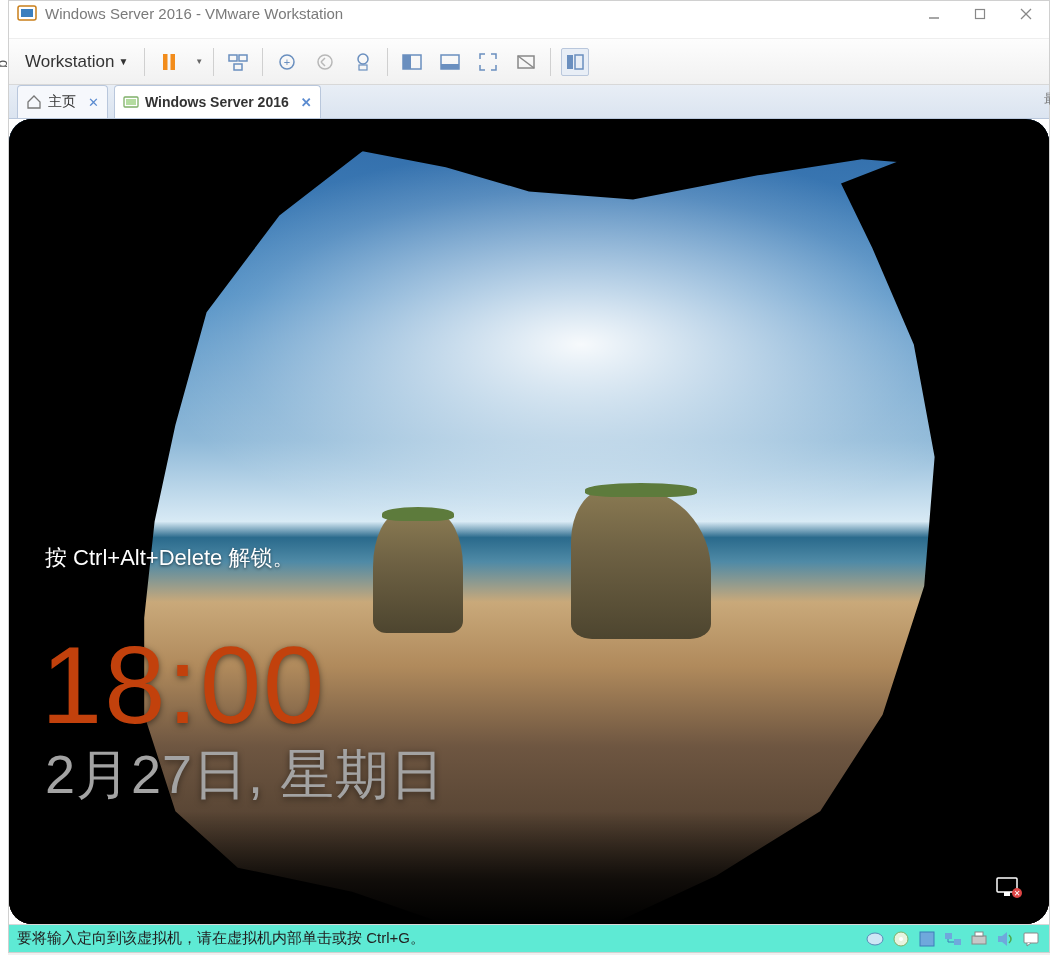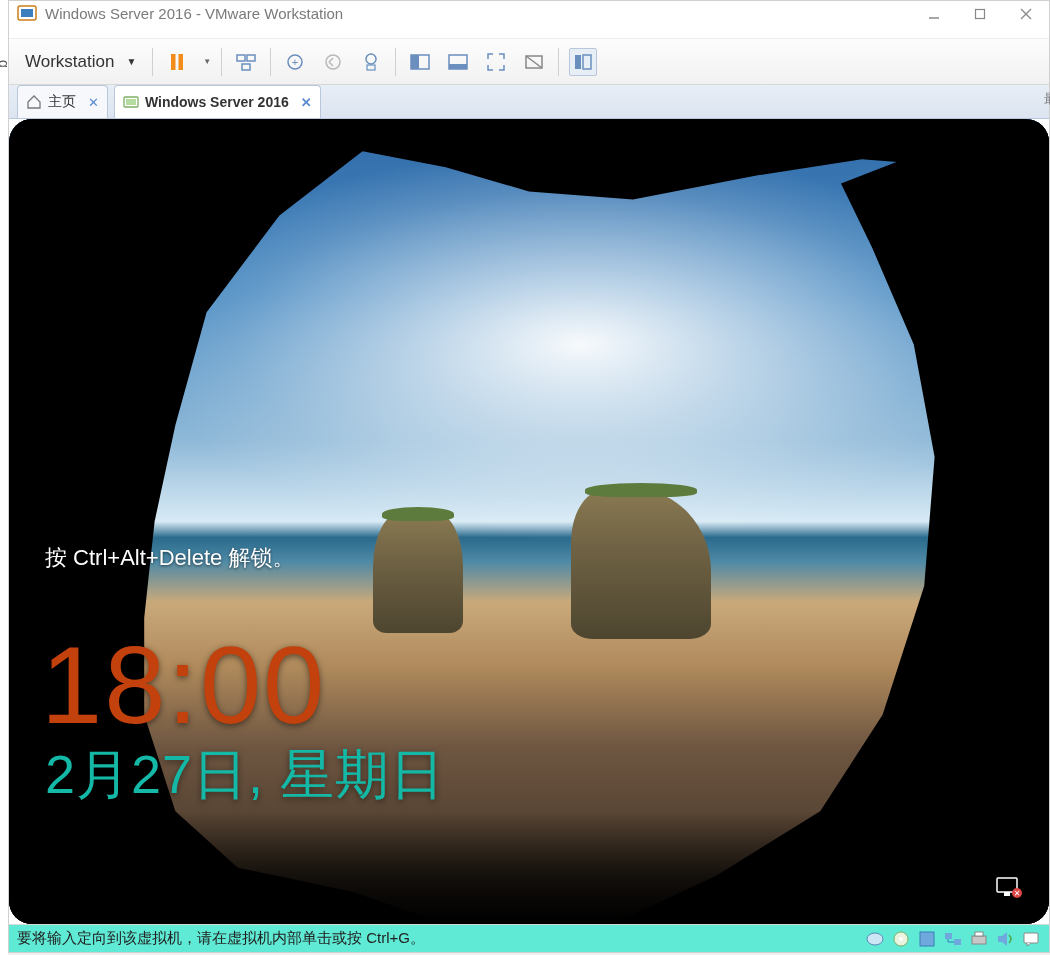--- a/index.html
+++ b/index.html
@@ -9,21 +9,21 @@
 .window { width: 1042px; height: 953px; margin-left: 8px; background: #fff; border: 1px solid #d0d0d0; display: flex; flex-direction: column; }
 .titlebar { height: 38px; display: flex; align-items: center; padding: 0 0 12px 8px; background: #fff; border-bottom: 1px solid #eee; }
 .app-icon { width: 20px; height: 20px; margin-right: 8px; }
 .title-text { flex: 1; color: #7a7a7a; font-size: 15px; }
 .win-controls { display: flex; }
 .win-btn { width: 46px; height: 38px; display: flex; align-items: center; justify-content: center; color: #666; }
 .win-btn svg { width: 12px; height: 12px; }
 
 
 .toolbar { height: 46px; display: flex; align-items: center; padding: 0 10px; border-bottom: 1px solid #d8d8d8; background: linear-gradient(#fdfdfd,#f1f1f1); }
-.menu-btn { font-size: 17px; color: #333; padding: 4px 6px; display: flex; align-items: center; gap: 12px; }
+.menu-btn { font-size: 17px; color: #333; padding: 4px 6px; display: flex; align-items: center; gap: 4px; }
 .menu-btn .drop { font-size: 10px; color: #333; }
 .tb-sep { width: 1px; height: 28px; background: #d0d0d0; margin: 0 10px; }
 .tb-group { display: flex; align-items: center; gap: 10px; }
 .tb-icon { width: 28px; height: 28px; display: flex; align-items: center; justify-content: center; }
 .tb-icon.pause svg rect { fill: #f28c1b; }
 .tb-icon svg { width: 22px; height: 22px; }
 .small-drop { font-size: 8px; color: #666; margin-left: 2px; }
 
 
 .tabstrip { height: 34px; background: linear-gradient(#e8eef6,#dbe4f0); display: flex; align-items: flex-end; padding: 0 8px; border-bottom: 1px solid #b9c7dc; gap: 6px; }
@@ -46,21 +46,21 @@
 .cave-right { position:absolute; inset:0; background:#000; clip-path: polygon(100% 0, 100% 100%, 58% 100%, 68% 94%, 78% 86%, 84% 74%, 88% 58%, 89% 42%, 87% 28%, 83% 16%, 80% 8%, 88% 4%, 100% 0); }
 .cave-bottom { position:absolute; left:0; right:0; bottom:0; height:14%; background:linear-gradient(transparent, rgba(0,0,0,0.75) 60%, #000); }
 
 .stack { position:absolute; background: linear-gradient(#8a7a52,#6f6244 40%,#4d452f); border-radius: 30% 30% 15% 15% / 45% 45% 10% 10%; }
 .stack1 { left:35%; top:49%; width:90px; height:120px; }
 .stack2 { left:54%; top:46%; width:140px; height:150px; border-radius: 25% 55% 15% 15% / 35% 55% 10% 10%; }
 .stack-top { position:absolute; top:-6px; left:10%; right:10%; height:14px; background:#5d7b3c; border-radius:50% 50% 30% 30%; }
 
 .lock-text { position:absolute; left:36px; top:424px; color:#fff; font-size:22px; text-shadow:0 1px 3px rgba(0,0,0,0.6); }
 .clock { position:absolute; left:32px; top:478px; color:#c2410c; font-size:110px; font-weight:200; letter-spacing:2px; text-shadow:0 2px 6px rgba(0,0,0,0.5); line-height:1.6; }
-.date { position:absolute; left:36px; top:620px; color:#14b8a6; font-size:54px; font-weight:300; text-shadow:0 2px 6px rgba(0,0,0,0.5); letter-spacing:1px; }
+.date { position:absolute; left:36px; top:620px; color:#a3a3a3; font-size:54px; font-weight:300; text-shadow:0 2px 6px rgba(0,0,0,0.5); letter-spacing:1px; }
 .net-icon { position:absolute; right:26px; bottom:26px; width:28px; height:22px; }
 
 
 .statusbar { height: 28px; background: #5eead4; border-top: 1px solid #d8d8d8; display:flex; align-items:center; padding: 12px 8px; font-size: 15px; color:#222; }
 .status-msg { flex:1; }
 .status-icons { display:flex; gap:6px; align-items:center; }
 .status-icons .si { width:20px; height:18px; display:flex; align-items:center; justify-content:center; }
 
 .left-sliver { position:absolute; left:0; top:0; width:8px; height:100%; background:#fff; color:#555; font-size:14px; writing-mode:vertical-rl; display:flex; align-items:center; justify-content:flex-start; padding-top:60px; }
 .right-sliver { position:absolute; right:0; top:90px; width:6px; color:#777; font-size:13px; }

